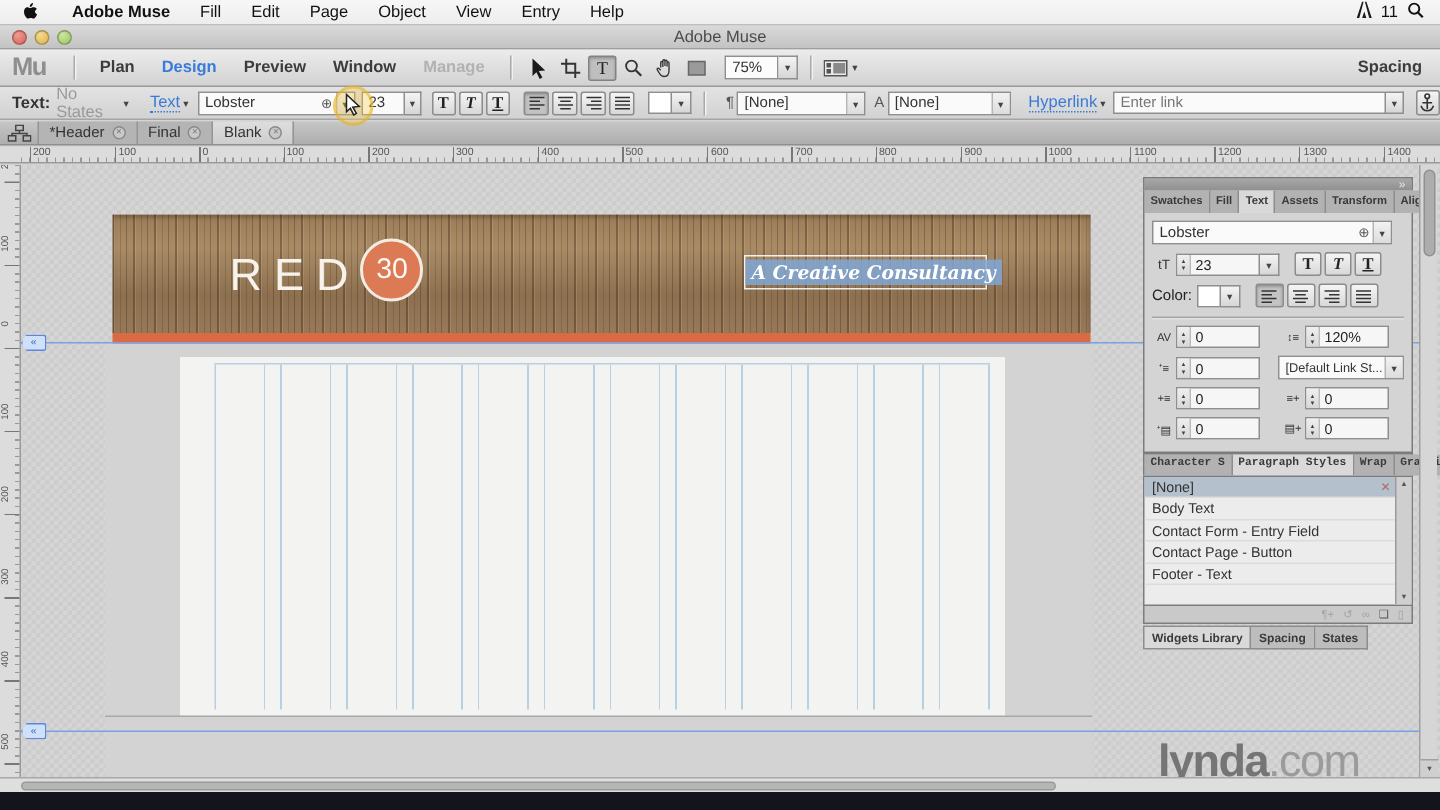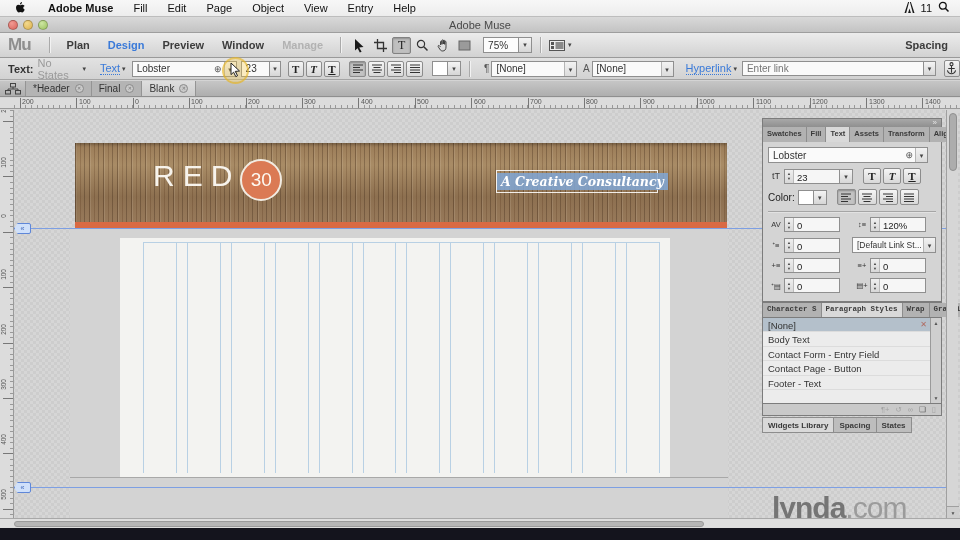--- a/index.html
+++ b/index.html
@@ -122,21 +122,21 @@
       linear-gradient(45deg,#d6d6d6 25%,transparent 25%,transparent 75%,#d6d6d6 75%);
     background-size:6px 6px; background-position:0 0,3px 3px; }
   .browserfill { position:absolute; left:70px; top:118px; width:658px; height:290px; background:#d3d3d3; }
   .wood { position:absolute; left:75px; top:33px; width:652px; height:79px;
     background:
       repeating-linear-gradient(90deg, rgba(45,22,6,.32) 0 1px, rgba(255,244,226,.12) 1px 2px,
         rgba(0,0,0,0) 2px 5px, rgba(70,35,12,.20) 5px 6px, rgba(0,0,0,0) 6px 9px,
         rgba(35,17,6,.26) 9px 10px, rgba(0,0,0,0) 10px 14px),
       linear-gradient(180deg,#9b7c58 0%,#a98c66 28%,#8d7050 68%,#97795a 100%);
     box-shadow:inset 0 2px 3px rgba(0,0,0,.25); }
-  .logo { position:absolute; left:78px; top:16px; display:flex; align-items:flex-start; }
+  .logo { position:absolute; left:78px; top:16px; display:flex; align-items:flex-end; }
   .logo .red { font-size:30px; font-weight:300; letter-spacing:8px; color:#f7f3ec; }
   .badge { width:42px; height:42px; border-radius:50%; border:2px solid #f2ece2;
     background:#db7a54; display:flex; align-items:center; justify-content:center;
     font-size:19px; color:#fdf9f2; letter-spacing:0px; }
   .orangestrip { position:absolute; left:75px; top:112px; width:652px; height:7px; background:#d96a43; }
   .guide { position:absolute; left:14px; width:932px; height:1px; background:#7d9fe3; }
   .g1 { top:118px; } .g2 { top:377px; }
   .gmarker { position:absolute; left:14px; width:17px; height:11px;
     background:#cfe0fa; border:1px solid #5f87d8; border-radius:2px;
     clip-path:polygon(0 50%,22% 0,100% 0,100% 100%,22% 100%);

